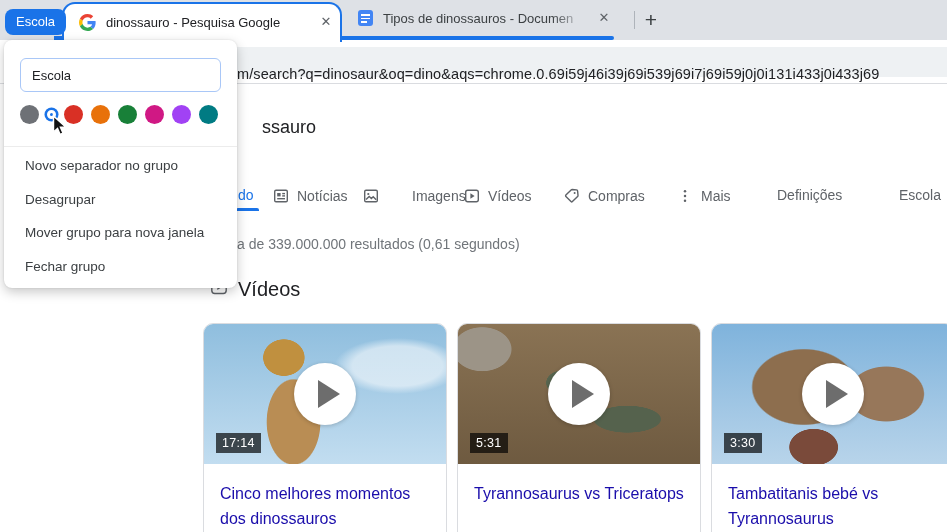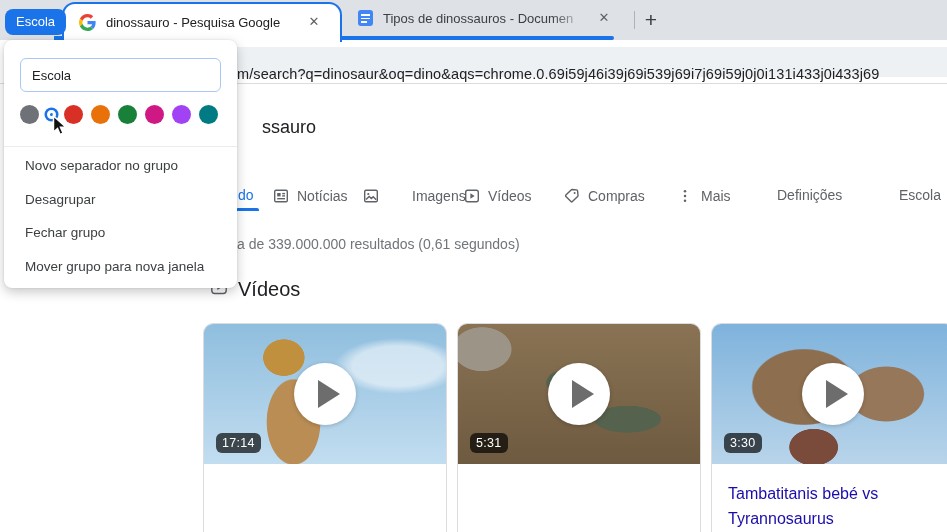--- a/index.html
+++ b/index.html
@@ -15,21 +15,21 @@
   .group-line { position:absolute; left:54px; top:36px; width:560px; height:4px; background:#1a73e8; border-radius:0 3px 3px 0; z-index:1; }
   .group-badge {
     position:absolute; left:5px; top:9px; height:26px; line-height:26px;
     padding:0 11px; background:#1a73e8; color:#fff; font-size:13px;
     border-radius:8px; z-index:3; cursor:default;
   }
   .tab-active {
     position:absolute; left:62px; top:2px; width:280px; height:40px;
     background:#fff; border:2px solid #1a73e8; border-bottom:none;
     border-radius:13px 13px 0 0; z-index:2;
-    display:flex; align-items:center; padding:0 16px 2px 15px;
+    display:flex; align-items:center; padding:0 4px 2px 15px;
   }
   .tab-title { flex:1; font-size:13px; color:#202124; white-space:nowrap; overflow:hidden; margin-left:10px; }
   .tab-close { width:20px; height:20px; line-height:20px; text-align:center; font-size:13px; color:#5f6368; border-radius:50%; flex:0 0 auto; }
   .tab-inactive {
     position:absolute; left:346px; top:0; width:276px; height:36px; z-index:2;
     display:flex; align-items:center; padding:0 8px 0 12px;
   }
   .tab-inactive .tab-title { color:#3c4043; position:relative; }
   .tab2-fade { position:absolute; right:28px; top:4px; width:42px; height:28px;
     background:linear-gradient(90deg, rgba(222,225,230,0), #dee1e6 80%); z-index:1; }
@@ -84,21 +84,21 @@
   .thumb-3 { background:
       radial-gradient(ellipse 85px 62px at 38% 45%, #8d6e4e 60%, rgba(141,110,78,0) 62%),
       radial-gradient(ellipse 62px 45px at 72% 50%, #97775a 60%, rgba(151,119,90,0) 62%),
       radial-gradient(ellipse 40px 30px at 42% 88%, #7a4a3a 60%, rgba(122,74,58,0) 62%),
       linear-gradient(180deg, #7fb3dc, #b8d4ea); }
   .play-overlay { position:absolute; left:50%; top:50%; transform:translate(-50%,-50%);
     width:62px; height:62px; background:#fff; border-radius:50%; box-shadow:0 1px 4px rgba(0,0,0,.2); }
   .play-overlay::after { content:""; position:absolute; left:24px; top:17px;
     border-left:22px solid #6d6d6d; border-top:14px solid transparent; border-bottom:14px solid transparent; }
   .duration { position:absolute; left:12px; bottom:11px; background:rgba(0,0,0,.68); color:#fff;
-    font-size:12.5px; padding:3px 6px; border-radius:6px; letter-spacing:.3px; }
+    font-size:12.5px; padding:3px 6px; border-radius:0; letter-spacing:.3px; }
   .card-title { display:block; padding:17px 16px 0 16px; font-size:16px; line-height:25px; color:#1a0dab; text-decoration:none; }
 
   
   .menu {
     position:absolute; left:4px; top:40px; width:233px; height:248px; background:#fff;
     border-radius:8px; box-shadow:0 4px 12px rgba(0,0,0,.22), 0 0 2px rgba(0,0,0,.12); z-index:5;
   }
   .menu-input {
     position:absolute; left:16px; top:18px; width:201px; height:34px;
     border:1px solid #a9c7f7; border-radius:6px; font-size:13px; color:#202124;
@@ -230,27 +230,29 @@
       <span class="vh-text">Vídeos</span>
     </div>
 
     <div class="cards">
 
       <div class="card">
         <div class="thumb thumb-1">
           <div class="play-overlay"></div>
           <span class="duration">17:14</span>
         </div>
+        <a class="card-title">Cinco melhores momentos dos dinossauros</a>
       </div>
 
       <div class="card">
         <div class="thumb thumb-2">
           <div class="play-overlay"></div>
           <span class="duration">5:31</span>
         </div>
+        <a class="card-title">Tyrannosaurus vs Triceratops</a>
       </div>
 
       <div class="card">
         <div class="thumb thumb-3">
           <div class="play-overlay"></div>
           <span class="duration">3:30</span>
         </div>
         <a class="card-title">Tambatitanis bebé vs Tyrannosaurus</a>
       </div>
 
@@ -275,18 +277,18 @@
       <svg width="22" height="24" viewBox="0 0 24 26">
         <path d="M6 2 L6 19.5 L10.4 15.6 L13.2 22.2 L16.4 20.8 L13.6 14.3 L19.6 14.3 Z" fill="#111" stroke="#fff" stroke-width="1.6"></path>
       </svg>
     </span>
 
     <div class="menu-sep"></div>
 
     <div class="menu-items">
       <div class="menu-item">Novo separador no grupo</div>
       <div class="menu-item">Desagrupar</div>
+      <div class="menu-item">Mover grupo para nova janela</div>
       <div class="menu-item">Fechar grupo</div>
-      <div class="menu-item">Mover grupo para nova janela</div>
     </div>
   </div>
 
 </div>
 
 </body></html>

